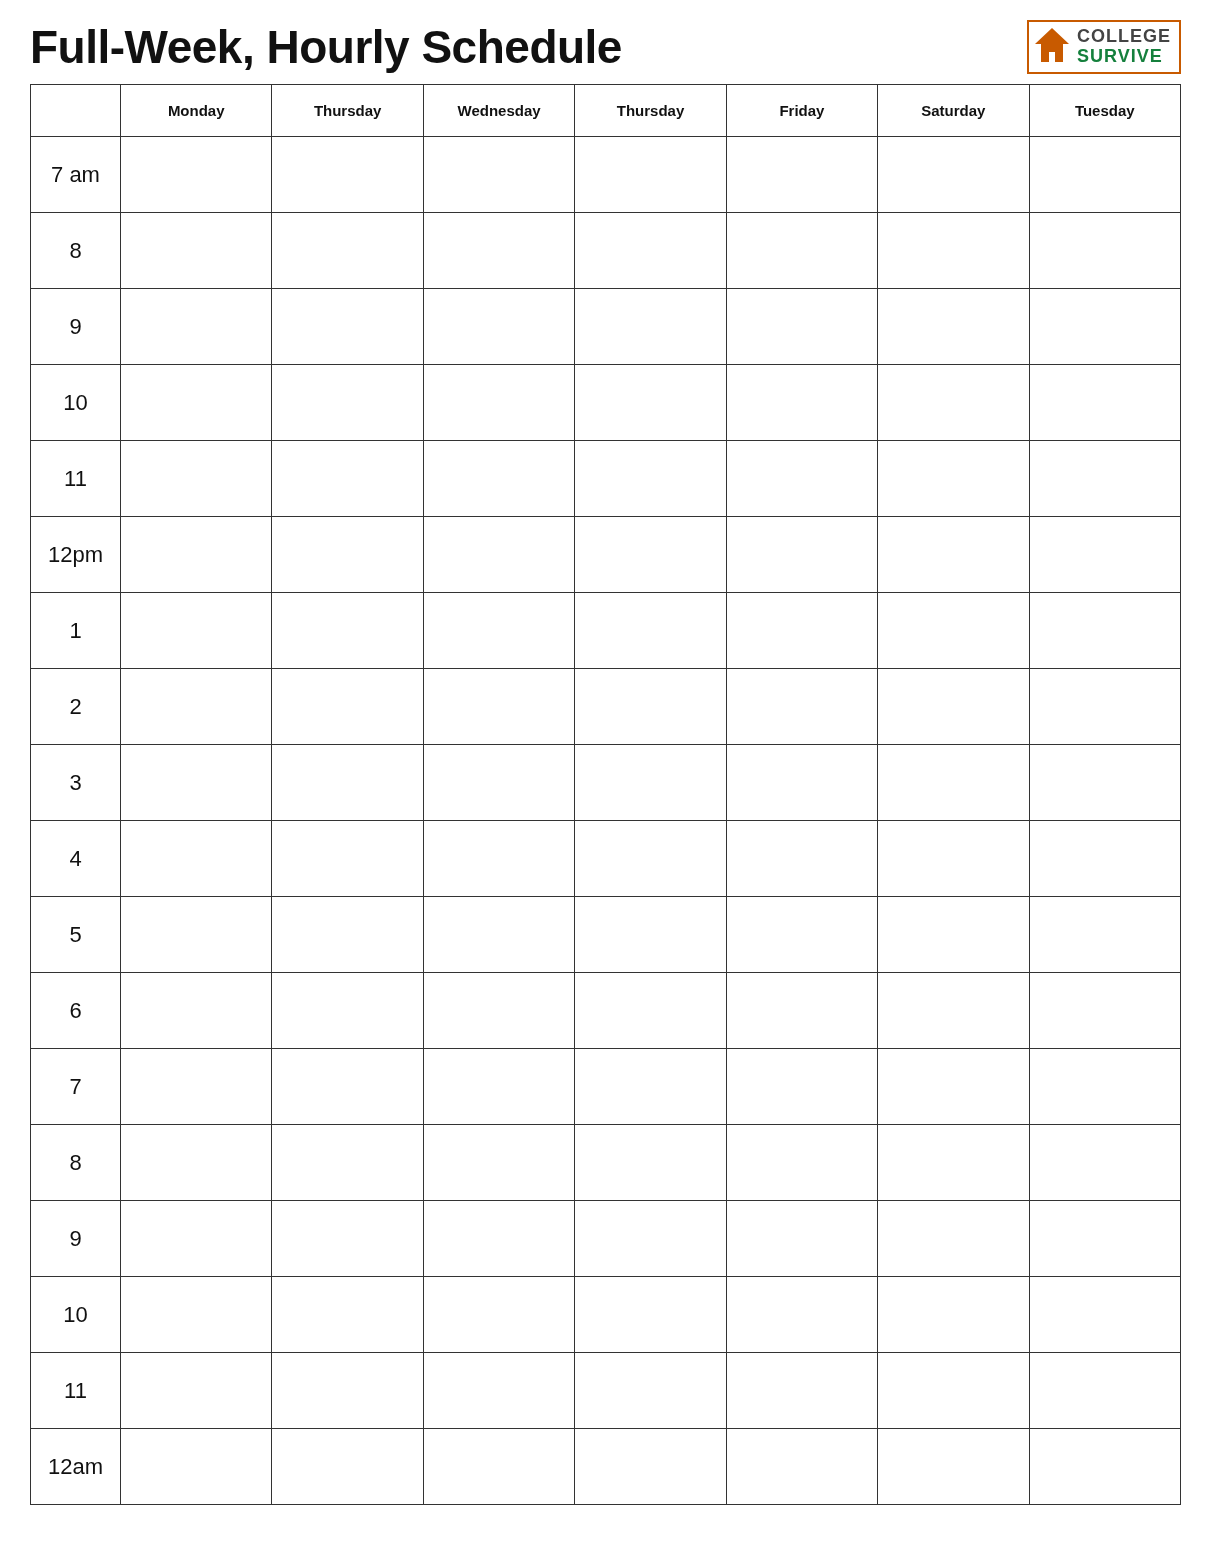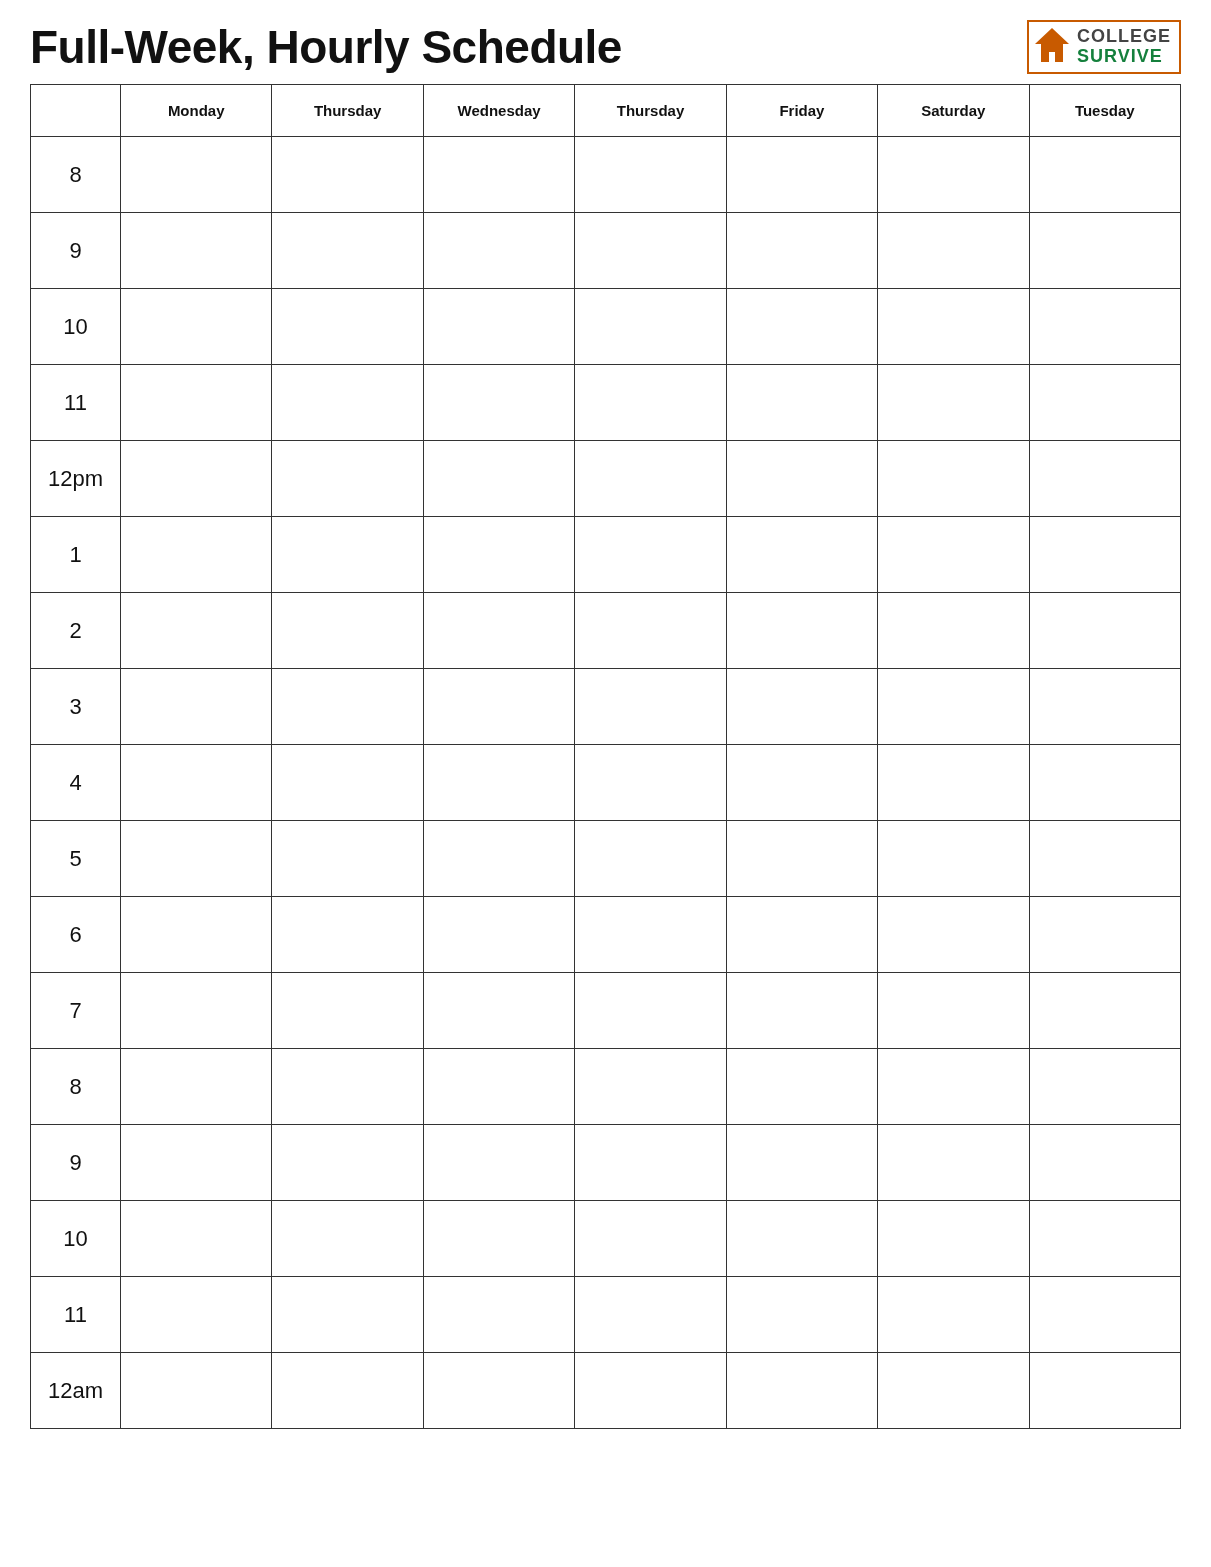--- a/index.html
+++ b/index.html
@@ -151,20 +151,30 @@
       <th class="day-header">Monday</th>
       <th class="day-header">Thursday</th>
       <th class="day-header">Wednesday</th>
       <th class="day-header">Thursday</th>
       <th class="day-header">Friday</th>
       <th class="day-header">Saturday</th>
       <th class="day-header">Tuesday</th>
     </tr>
   </thead>
   <tbody id="schedule-body">
+  <tr>
+        <td class="time-cell">7 am</td>
+        <td></td>
+        <td></td>
+        <td></td>
+        <td></td>
+        <td></td>
+        <td></td>
+        <td></td>
+      </tr>
       <tr>
         <td class="time-cell">8</td>
         <td></td>
         <td></td>
         <td></td>
         <td></td>
         <td></td>
         <td></td>
         <td></td>
       </tr>

